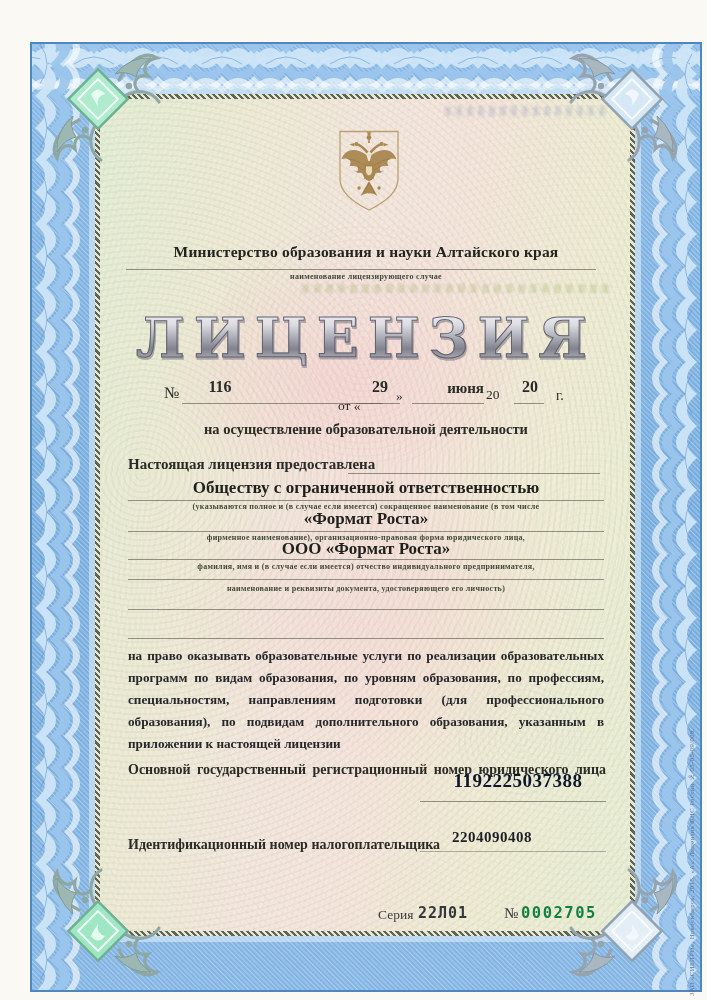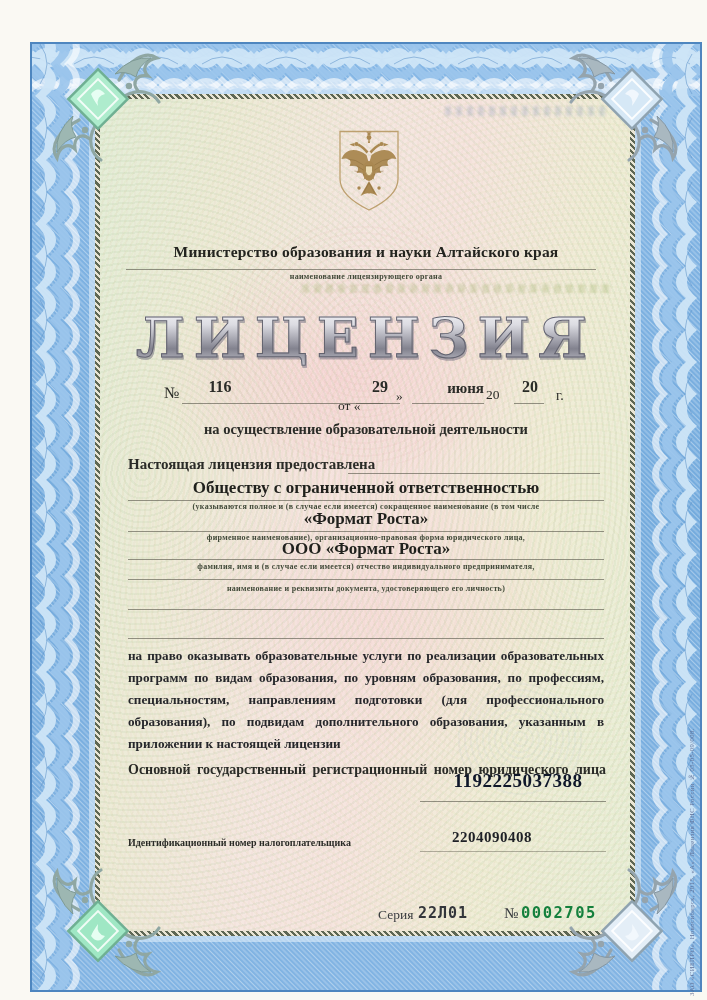--- a/index.html
+++ b/index.html
@@ -115,21 +115,21 @@
 
   .rights{left:128px;top:645px;width:476px;font-size:13.2px;font-weight:bold;line-height:22px;
     text-align:justify;text-align-last:left;color:#26272b;z-index:5;}
 
   .ogrn1{left:128px;top:762px;width:478px;font-size:14px;font-weight:bold;
     text-align:justify;text-align-last:justify;z-index:5;}
   .ogrn2{left:128px;top:786px;font-size:14px;font-weight:bold;z-index:5;}
   .ogrn-val{left:452px;top:770px;width:132px;text-align:center;font-size:19px;font-weight:bold;
     letter-spacing:.5px;color:#0f172a;z-index:5;}
   .r-ogrn{left:420px;top:801px;width:186px;}
-  .inn-label{left:128px;top:837px;font-size:10px;font-weight:bold;z-index:5;}
+  .inn-label{left:128px;top:837px;font-size:14px;font-weight:bold;z-index:5;}
   .inn-val{left:432px;top:829px;width:120px;text-align:center;font-size:15px;font-weight:bold;
     letter-spacing:.5px;color:#1e2026;z-index:5;}
   .r-inn{left:420px;top:851px;width:186px;opacity:.7;}
 
   .series-label{left:378px;top:907px;font-size:13.5px;color:#3a3d40;z-index:5;}
   .series-val{left:418px;top:904px;font-family:"DejaVu Sans Mono",monospace;font-size:15px;
     font-weight:bold;letter-spacing:1px;color:#33363b;z-index:5;}
   .num-sign2{left:504px;top:905px;font-size:15px;color:#33363b;z-index:5;}
   .blank-num{left:521px;top:904px;font-family:"DejaVu Sans Mono",monospace;font-size:15.5px;
     font-weight:bold;letter-spacing:1.5px;color:#15803d;z-index:5;text-align:center;}
@@ -291,21 +291,21 @@
         <path d="M12,30 q8,0 16,6 M15,36 q7,0 13,5 M19,42 q6,0 10,4"></path>
         <path d="M55,30 q-8,0 -16,6 M52,36 q-7,0 -13,5 M48,42 q-6,0 -10,4"></path>
         <path d="M28,64 l5.5,-10 M39,64 l-5.5,-10"></path>
       </g>
       <path d="M30,37 h7 v5.5 q0,3 -3.5,4.5 q-3.5,-1.5 -3.5,-4.5 Z" fill="#ecdcb6" stroke="#96763f" stroke-width=".7"></path>
     </svg>
   </div>
 
   <div class="abs ministry">Министерство образования и науки Алтайского края</div>
   <div class="abs rule r-ministry"></div>
-  <div class="abs caption cap-ministry">наименование лицензирующего органа</div>
+  <div class="abs caption cap-ministry">наименование лицензирующего случае</div>
 
   <div class="abs doc-title">
     <span>ЛИЦЕНЗИЯ</span>
   </div>
 
   <div class="abs numrow n-sign">№</div>
   <div class="abs numrow n-val">116</div>
   <div class="abs rule r-num"></div>
   <div class="abs numrow n-from">от «</div>
   <div class="abs numrow n-day">29</div>

